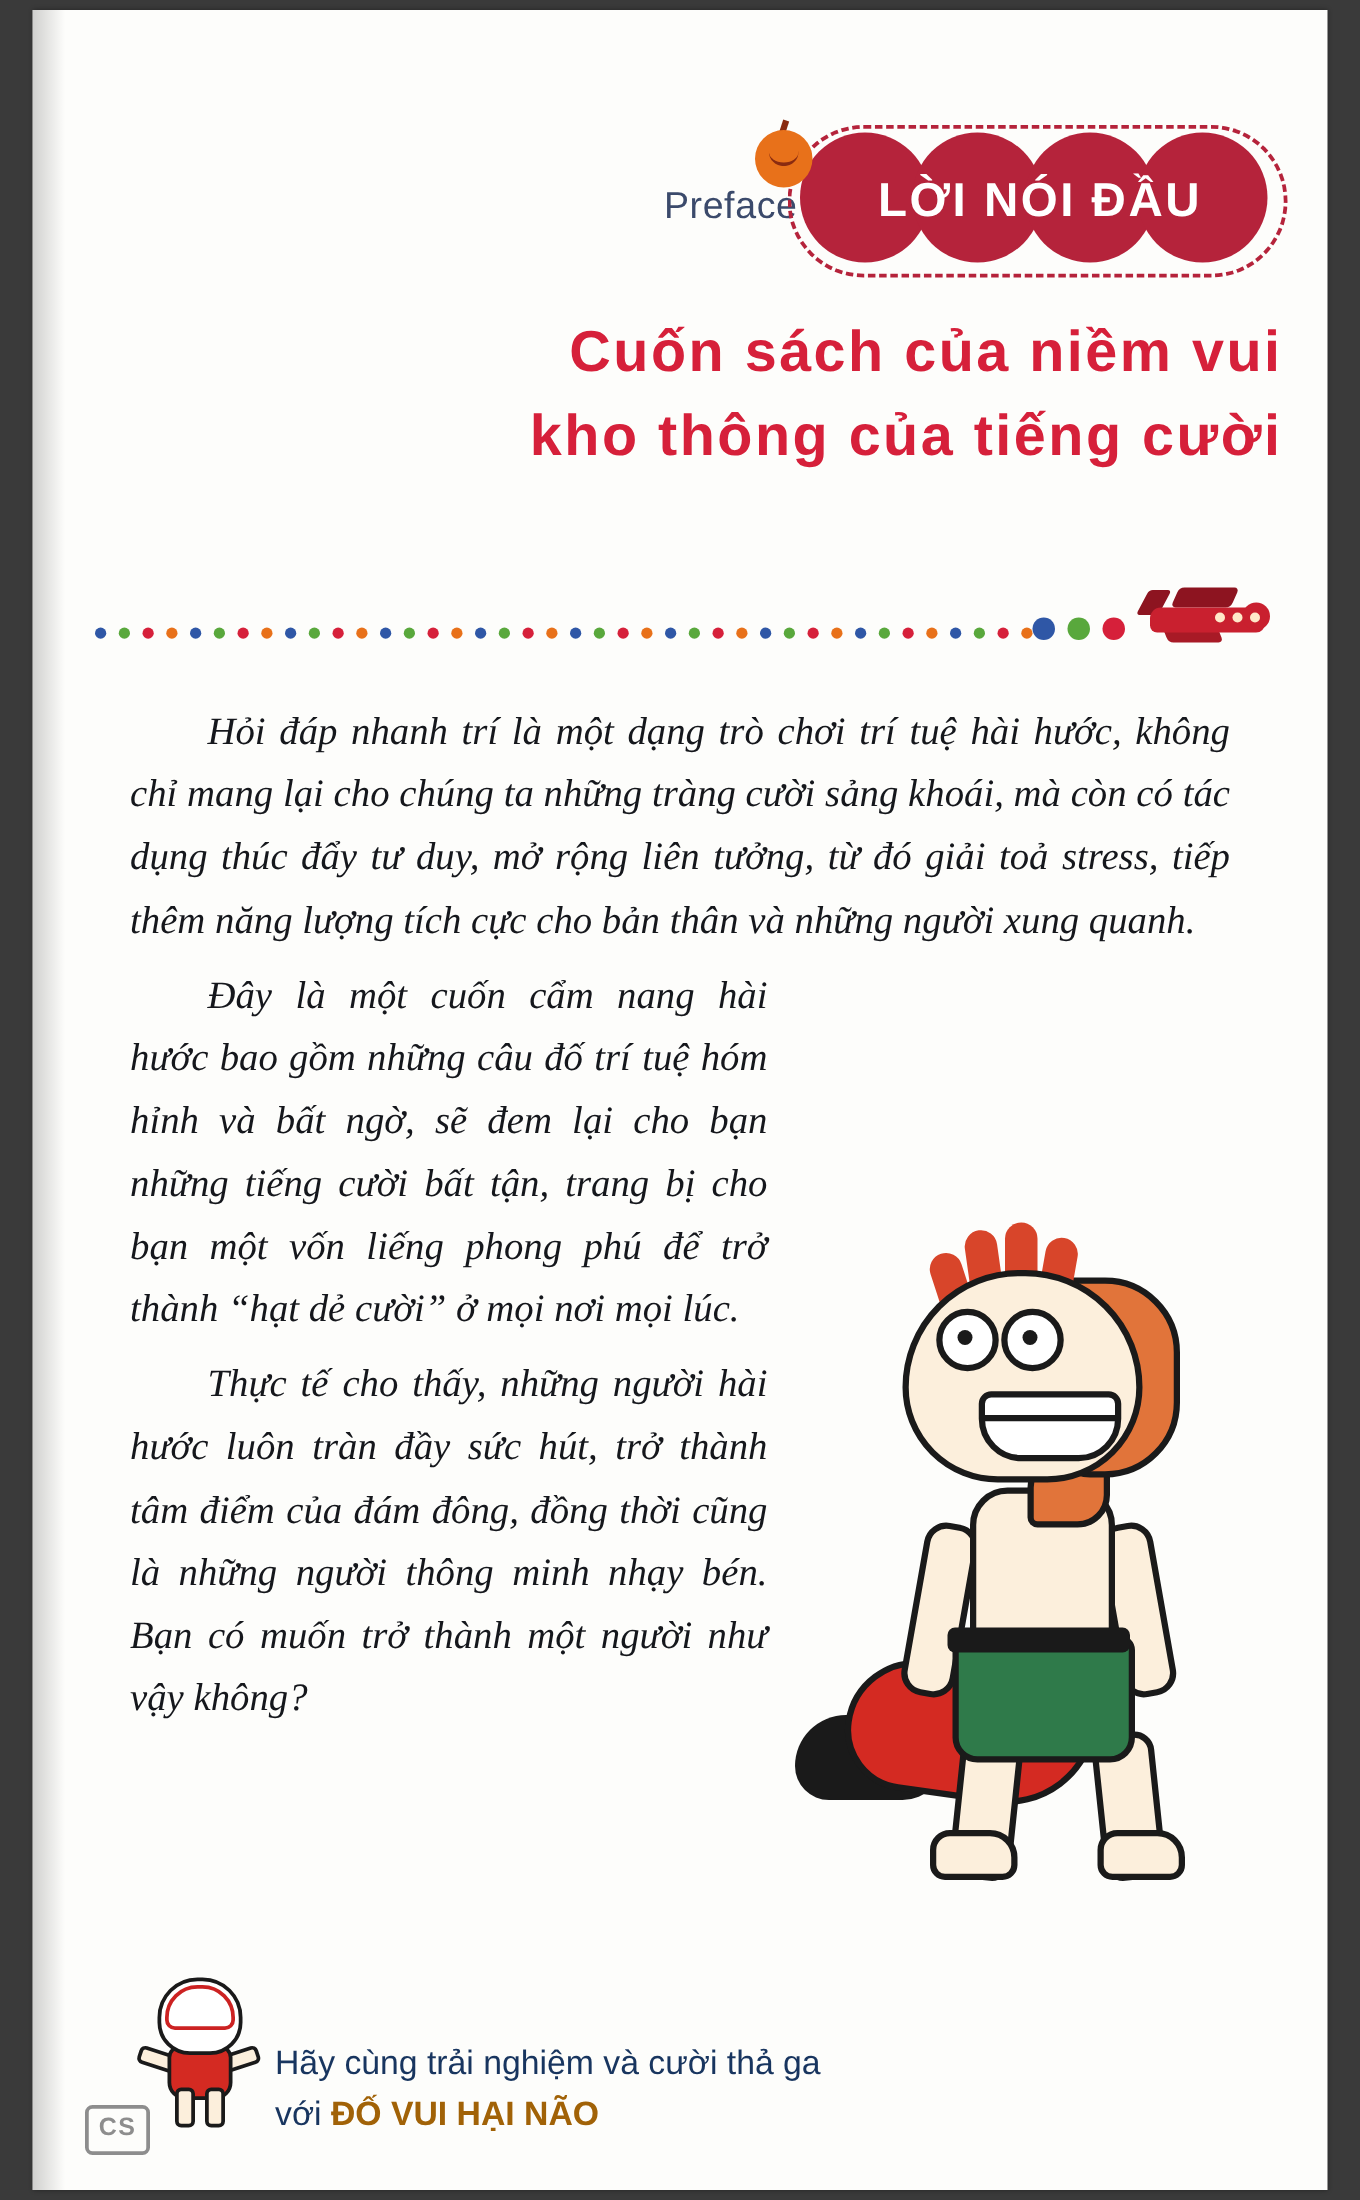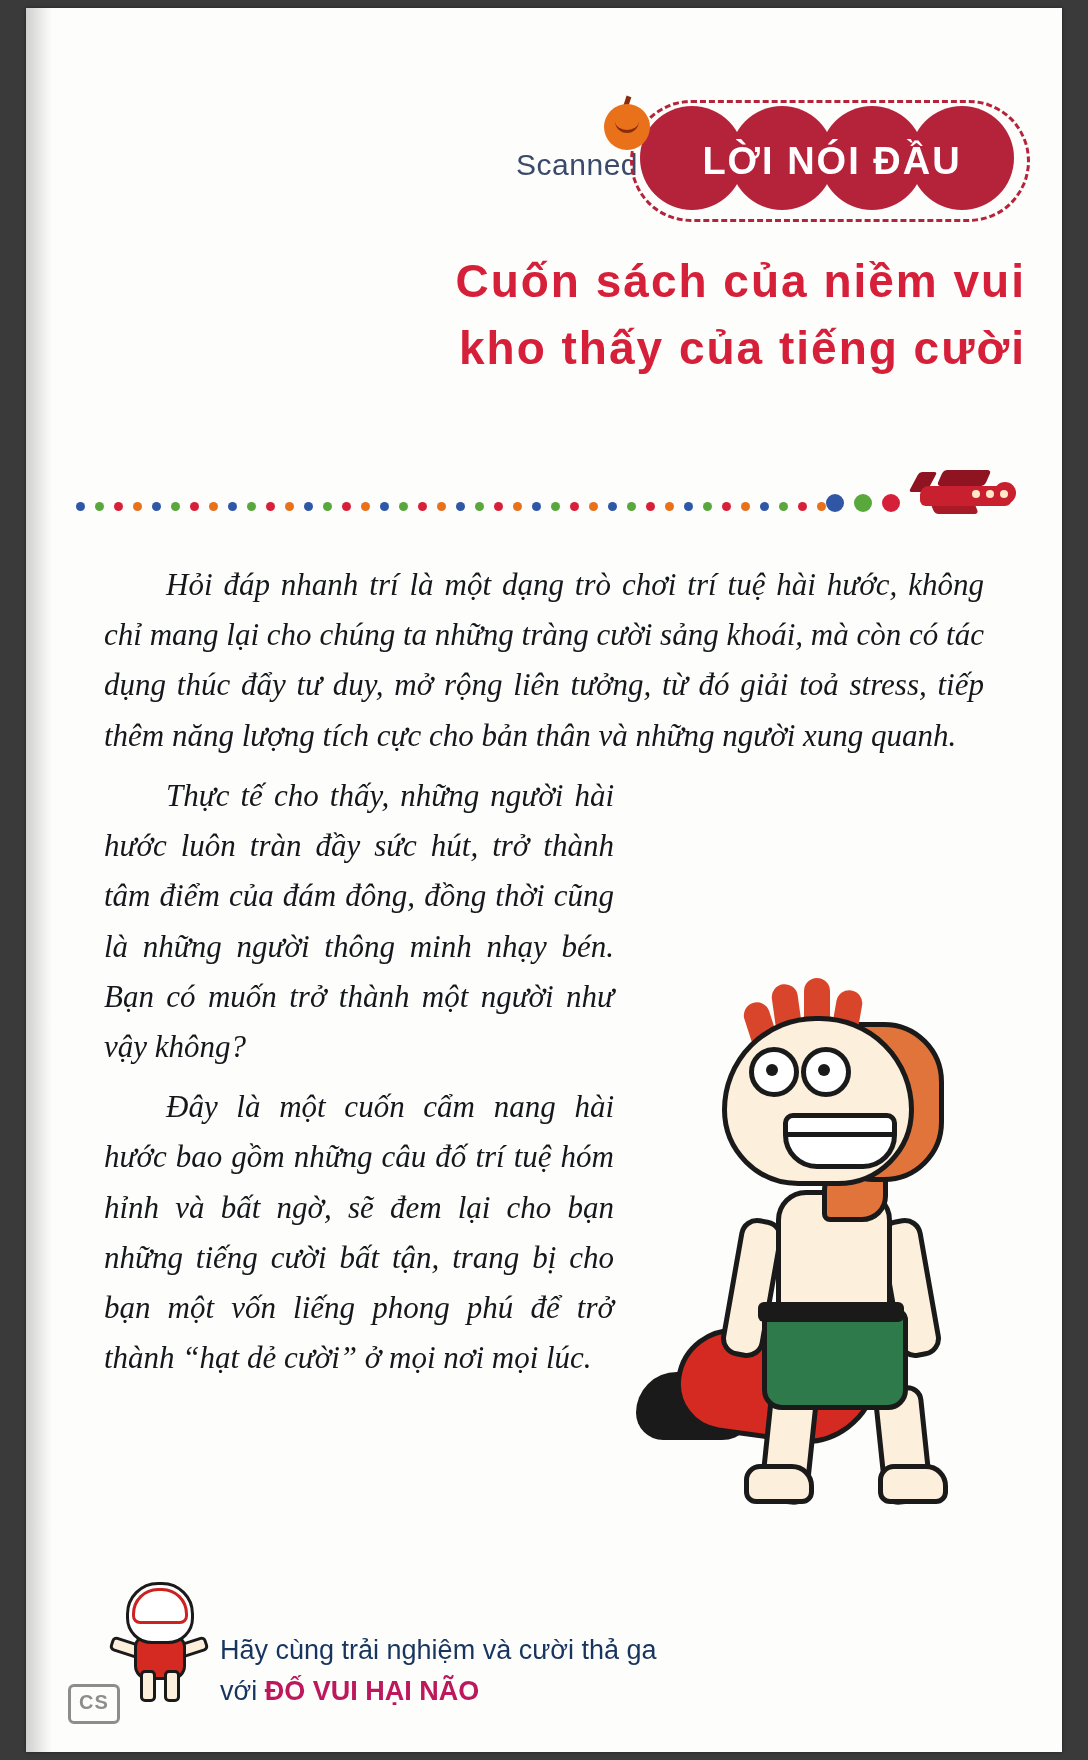--- a/index.html
+++ b/index.html
@@ -505,21 +505,21 @@
     position: absolute;
     left: 112px;
     top: 20px;
     width: 580px;
     font-family: "Liberation Sans", sans-serif;
     font-size: 27px;
     line-height: 1.5;
     color: #18355f;
     margin-top: 28px;
   }
-  .footer-text .hl { color: #be185d; font-weight: bold; }
+  .footer-text .hl { color: #a16207; font-weight: bold; }
   
   .cs-badge {
     position: absolute;
     left: 42px;
     top: 1676px;
     width: 46px;
     height: 34px;
     border: 3px solid #8d8d8d;
     border-radius: 6px;
     color: #8d8d8d;
@@ -549,36 +549,36 @@
     pointer-events: none;
   }
 </style>
 </head>
 <body>
 
 <div class="page">
   <div class="paper">
 
     <div class="preface-head">
-      <div class="preface-label">Scanned</div>
+      <div class="preface-label">Preface</div>
       <div class="dash-box"></div>
       <div class="blob-row">
         <span class="blob b1"></span>
         <span class="blob b2"></span>
         <span class="blob b3"></span>
         <span class="blob b4"></span>
       </div>
       <div class="smiley-stem"></div>
       <div class="smiley"></div>
       <div class="blob-text">LỜI NÓI ĐẦU</div>
     </div>
 
     <div class="main-title">
       <span class="l1">Cuốn sách của niềm vui</span>
-      <span class="l2">kho thấy của tiếng cười</span>
+      <span class="l2">kho thông của tiếng cười</span>
     </div>
 
     <div class="divider">
       <div class="dots" id="dotrow">
           <i style="left: 0px; background: rgb(47, 87, 166);"></i>
           <i style="left: 19px; background: rgb(89, 168, 60);"></i>
           <i style="left: 38px; background: rgb(214, 32, 58);"></i>
           <i style="left: 57px; background: rgb(232, 113, 26);"></i>
           <i style="left: 76px; background: rgb(47, 87, 166);"></i>
           <i style="left: 95px; background: rgb(89, 168, 60);"></i>
@@ -627,22 +627,22 @@
         <span class="body"></span>
         <span class="nose"></span>
         <span class="win w1"></span>
         <span class="win w2"></span>
         <span class="win w3"></span>
       </div>
     </div>
 
     <div class="body-text">
       <p class="para">Hỏi đáp nhanh trí là một dạng trò chơi trí tuệ hài hước, không chỉ mang lại cho chúng ta những tràng cười sảng khoái, mà còn có tác dụng thúc đẩy tư duy, mở rộng liên tưởng, từ đó giải toả stress, tiếp thêm năng lượng tích cực cho bản thân và những người xung quanh.</p>
+      <p class="para narrow">Đây là một cuốn cẩm nang hài hước bao gồm những câu đố trí tuệ hóm hỉnh và bất ngờ, sẽ đem lại cho bạn những tiếng cười bất tận, trang bị cho bạn một vốn liếng phong phú để trở thành “hạt dẻ cười” ở mọi nơi mọi lúc.</p>
       <p class="para narrow">Thực tế cho thấy, những người hài hước luôn tràn đầy sức hút, trở thành tâm điểm của đám đông, đồng thời cũng là những người thông minh nhạy bén. Bạn có muốn trở thành một người như vậy không?</p>
-      <p class="para narrow">Đây là một cuốn cẩm nang hài hước bao gồm những câu đố trí tuệ hóm hỉnh và bất ngờ, sẽ đem lại cho bạn những tiếng cười bất tận, trang bị cho bạn một vốn liếng phong phú để trở thành “hạt dẻ cười” ở mọi nơi mọi lúc.</p>
     </div>
 
     <div class="character">
       <div class="ch-tail">
         <span class="t-dark"></span>
         <span class="t-red"></span>
       </div>
       <div class="ch-arm left"></div>
       <div class="ch-arm right"></div>
       <div class="ch-leg l1"></div>

